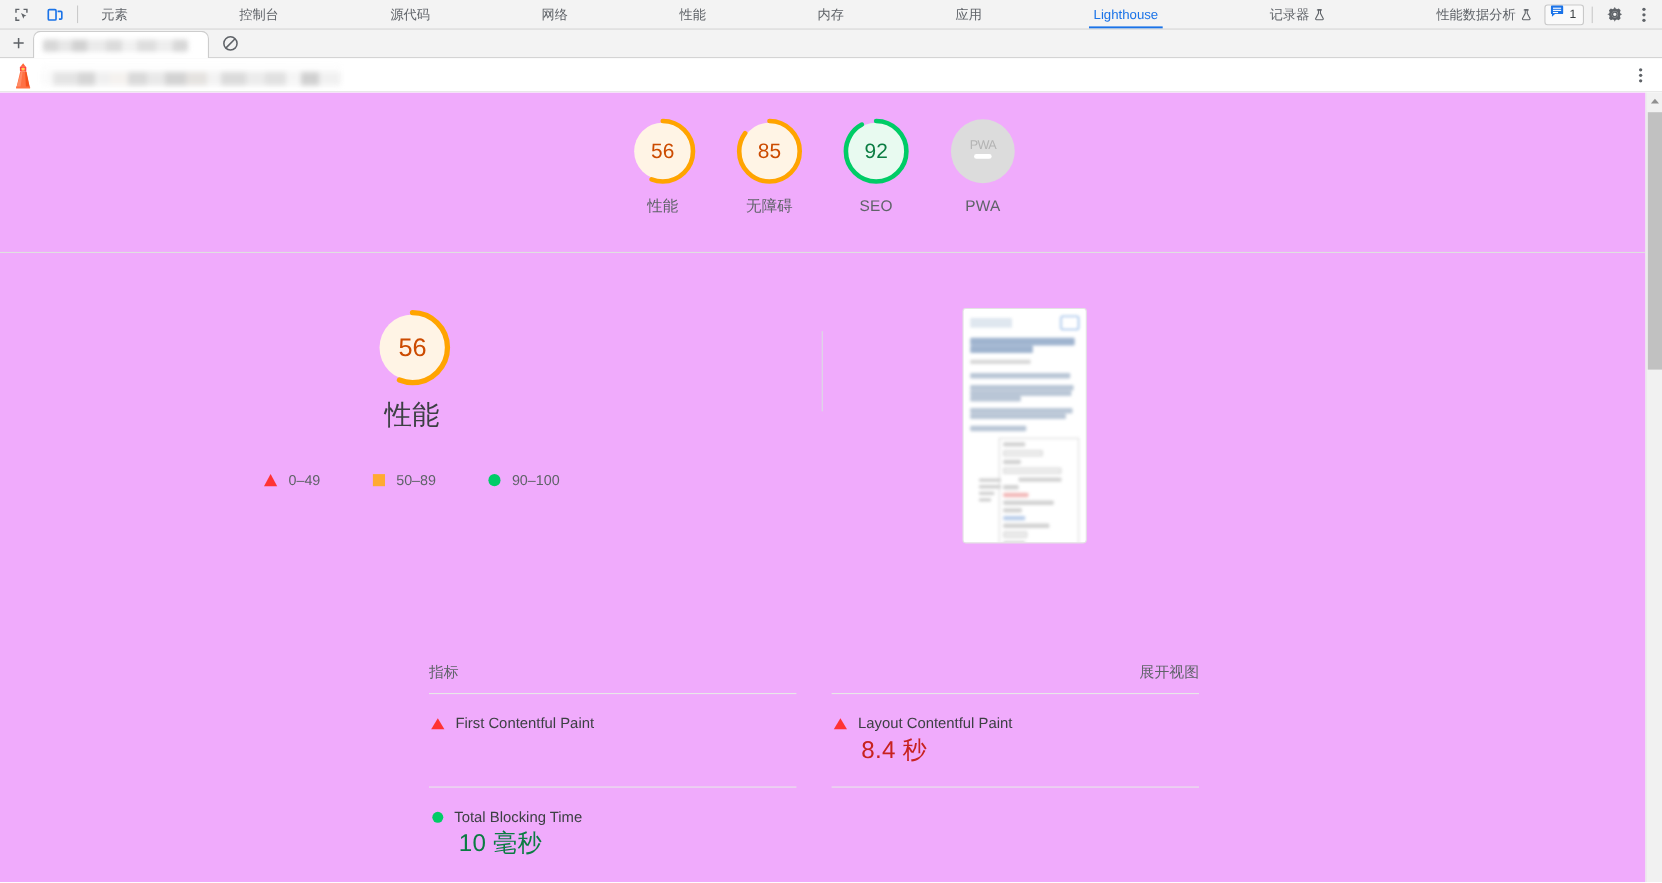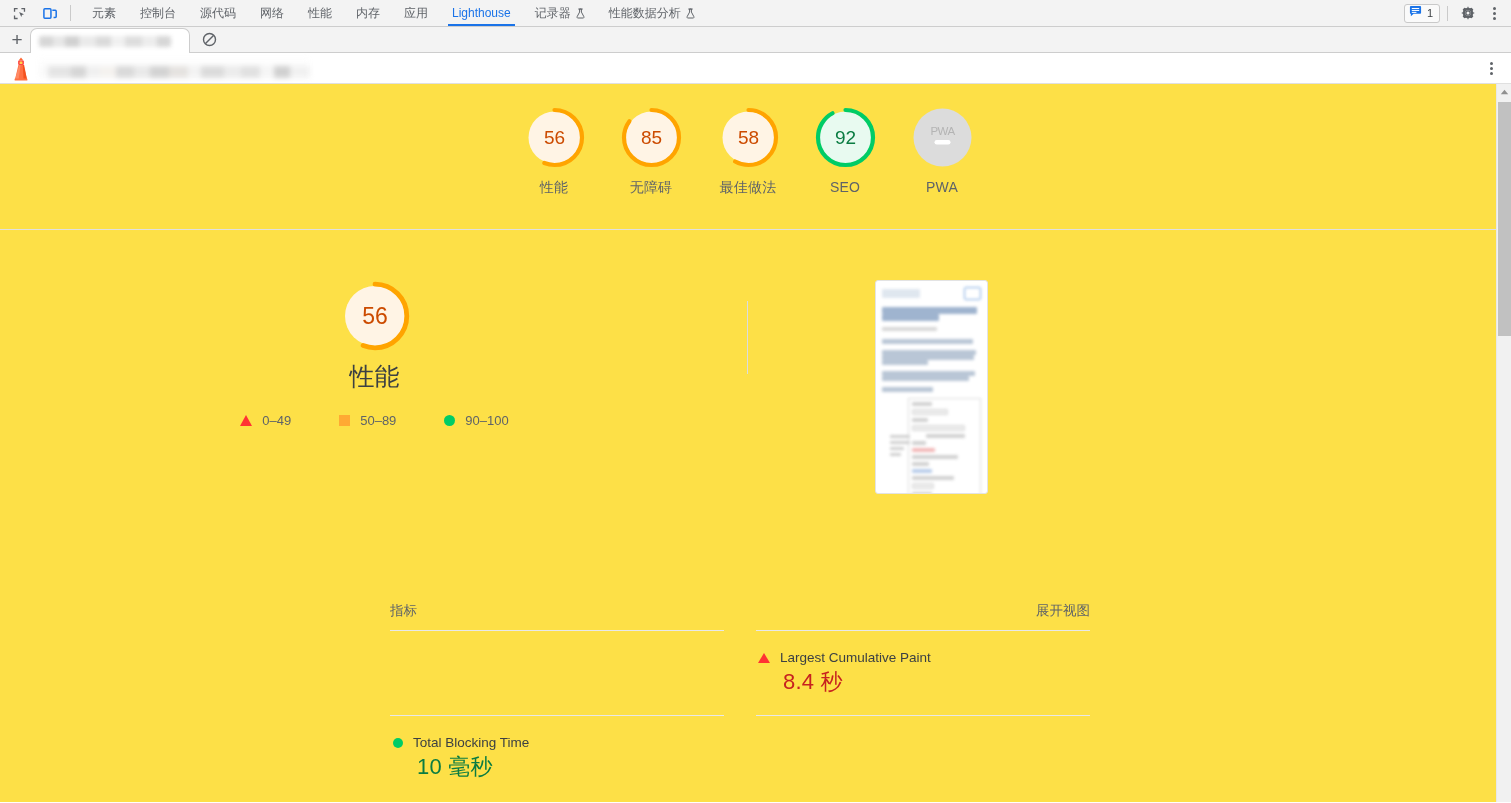--- a/index.html
+++ b/index.html
@@ -34,20 +34,21 @@
   .tb-sep {
     width: 1px; height: 16px;
     background: #cacaca;
     align-self: center;
     margin: 0 5px 0 2px;
   }
   .tabs {
     display: flex; align-items: stretch;
     flex: 1;
     overflow: hidden;
+    justify-content: space-between;
   }
   .tab {
     display: flex; align-items: center;
     padding: 0 12px;
     font-size: 12px;
     color: #5f6368;
     white-space: nowrap;
     position: relative;
     height: 100%;
   }
@@ -165,21 +166,21 @@
   
   .report-wrap {
     position: relative;
     height: 718px;
     overflow: hidden;
     background: #ffffff;
   }
   .report-scroll {
     width: 1496px;
     height: 100%;
-    background: #fde047;
+    background: #f0abfc;
   }
 
   .gauges-strip {
     border-bottom: 1px solid #e0e0e0;
     padding: 22px 0 32px;
     display: flex;
     justify-content: center;
     gap: 0;
   }
   .gauge-item {
@@ -216,21 +217,21 @@
     margin-top: 16px;
     text-align: center;
     font-size: 13.5px;
     line-height: 1.6;
     color: #5f6368;
   }
   .hero-desc a { color: #0b57d0; text-decoration: underline; }
   .legend {
     display: flex;
     gap: 48px;
-    margin-top: 20px;
+    margin-top: 36px;
     font-size: 13px;
     color: #5f6368;
   }
   .legend-item { display: flex; align-items: center; gap: 10px; }
   .sw-tri {
     width: 0; height: 0;
     border-left: 6.5px solid transparent;
     border-right: 6.5px solid transparent;
     border-bottom: 11px solid #f33;
   }
@@ -484,28 +485,20 @@
 
       <div class="gauge-item">
         <svg class="gauge-svg" width="63" height="63" viewBox="0 0 63 63">
           <circle cx="31.5" cy="31.5" r="26" fill="#fff4e5"></circle>
           <circle cx="31.5" cy="31.5" r="27.5" fill="none" stroke="#ffa400" stroke-width="4.2" stroke-linecap="round" stroke-dasharray="146.9 172.8" transform="rotate(-90 31.5 31.5)"></circle>
           <text x="31.5" y="37.5" text-anchor="middle" font-family="Liberation Sans, sans-serif" font-size="19" fill="#cc4b00">85</text>
         </svg>
         <div class="gauge-label">无障碍</div>
       </div>
 
-      <div class="gauge-item">
-        <svg class="gauge-svg" width="63" height="63" viewBox="0 0 63 63">
-          <circle cx="31.5" cy="31.5" r="26" fill="#fff4e5"></circle>
-          <circle cx="31.5" cy="31.5" r="27.5" fill="none" stroke="#ffa400" stroke-width="4.2" stroke-linecap="round" stroke-dasharray="100.2 172.8" transform="rotate(-90 31.5 31.5)"></circle>
-          <text x="31.5" y="37.5" text-anchor="middle" font-family="Liberation Sans, sans-serif" font-size="19" fill="#cc4b00">58</text>
-        </svg>
-        <div class="gauge-label">最佳做法</div>
-      </div>
 
       <div class="gauge-item">
         <svg class="gauge-svg" width="63" height="63" viewBox="0 0 63 63">
           <circle cx="31.5" cy="31.5" r="26" fill="#e8faf0"></circle>
           <circle cx="31.5" cy="31.5" r="27.5" fill="none" stroke="#00cc66" stroke-width="4.2" stroke-linecap="round" stroke-dasharray="159 172.8" transform="rotate(-90 31.5 31.5)"></circle>
           <text x="31.5" y="37.5" text-anchor="middle" font-family="Liberation Sans, sans-serif" font-size="19" fill="#0a7c42">92</text>
         </svg>
         <div class="gauge-label">SEO</div>
       </div>
 
@@ -597,26 +590,30 @@
 
     <div class="metrics">
       <div class="metrics-head">
         <span>指标</span>
         <span class="expand">展开视图</span>
       </div>
 
       <div class="metrics-grid">
 
         <div class="metric m-fail">
+          <div class="metric-row">
+            <span class="bullet-tri"></span>
+            <span class="metric-name">First Contentful Paint</span>
+          </div>
         </div>
 
         <div class="metric m-fail">
           <div class="metric-row">
             <span class="bullet-tri"></span>
-            <span class="metric-name">Largest Cumulative Paint</span>
+            <span class="metric-name">Layout Contentful Paint</span>
           </div>
           <div class="metric-val">8.4 秒</div>
         </div>
 
         <div class="metric m-pass">
           <div class="metric-row">
             <span class="bullet-cir"></span>
             <span class="metric-name">Total Blocking Time</span>
           </div>
           <div class="metric-val">10 毫秒</div>

